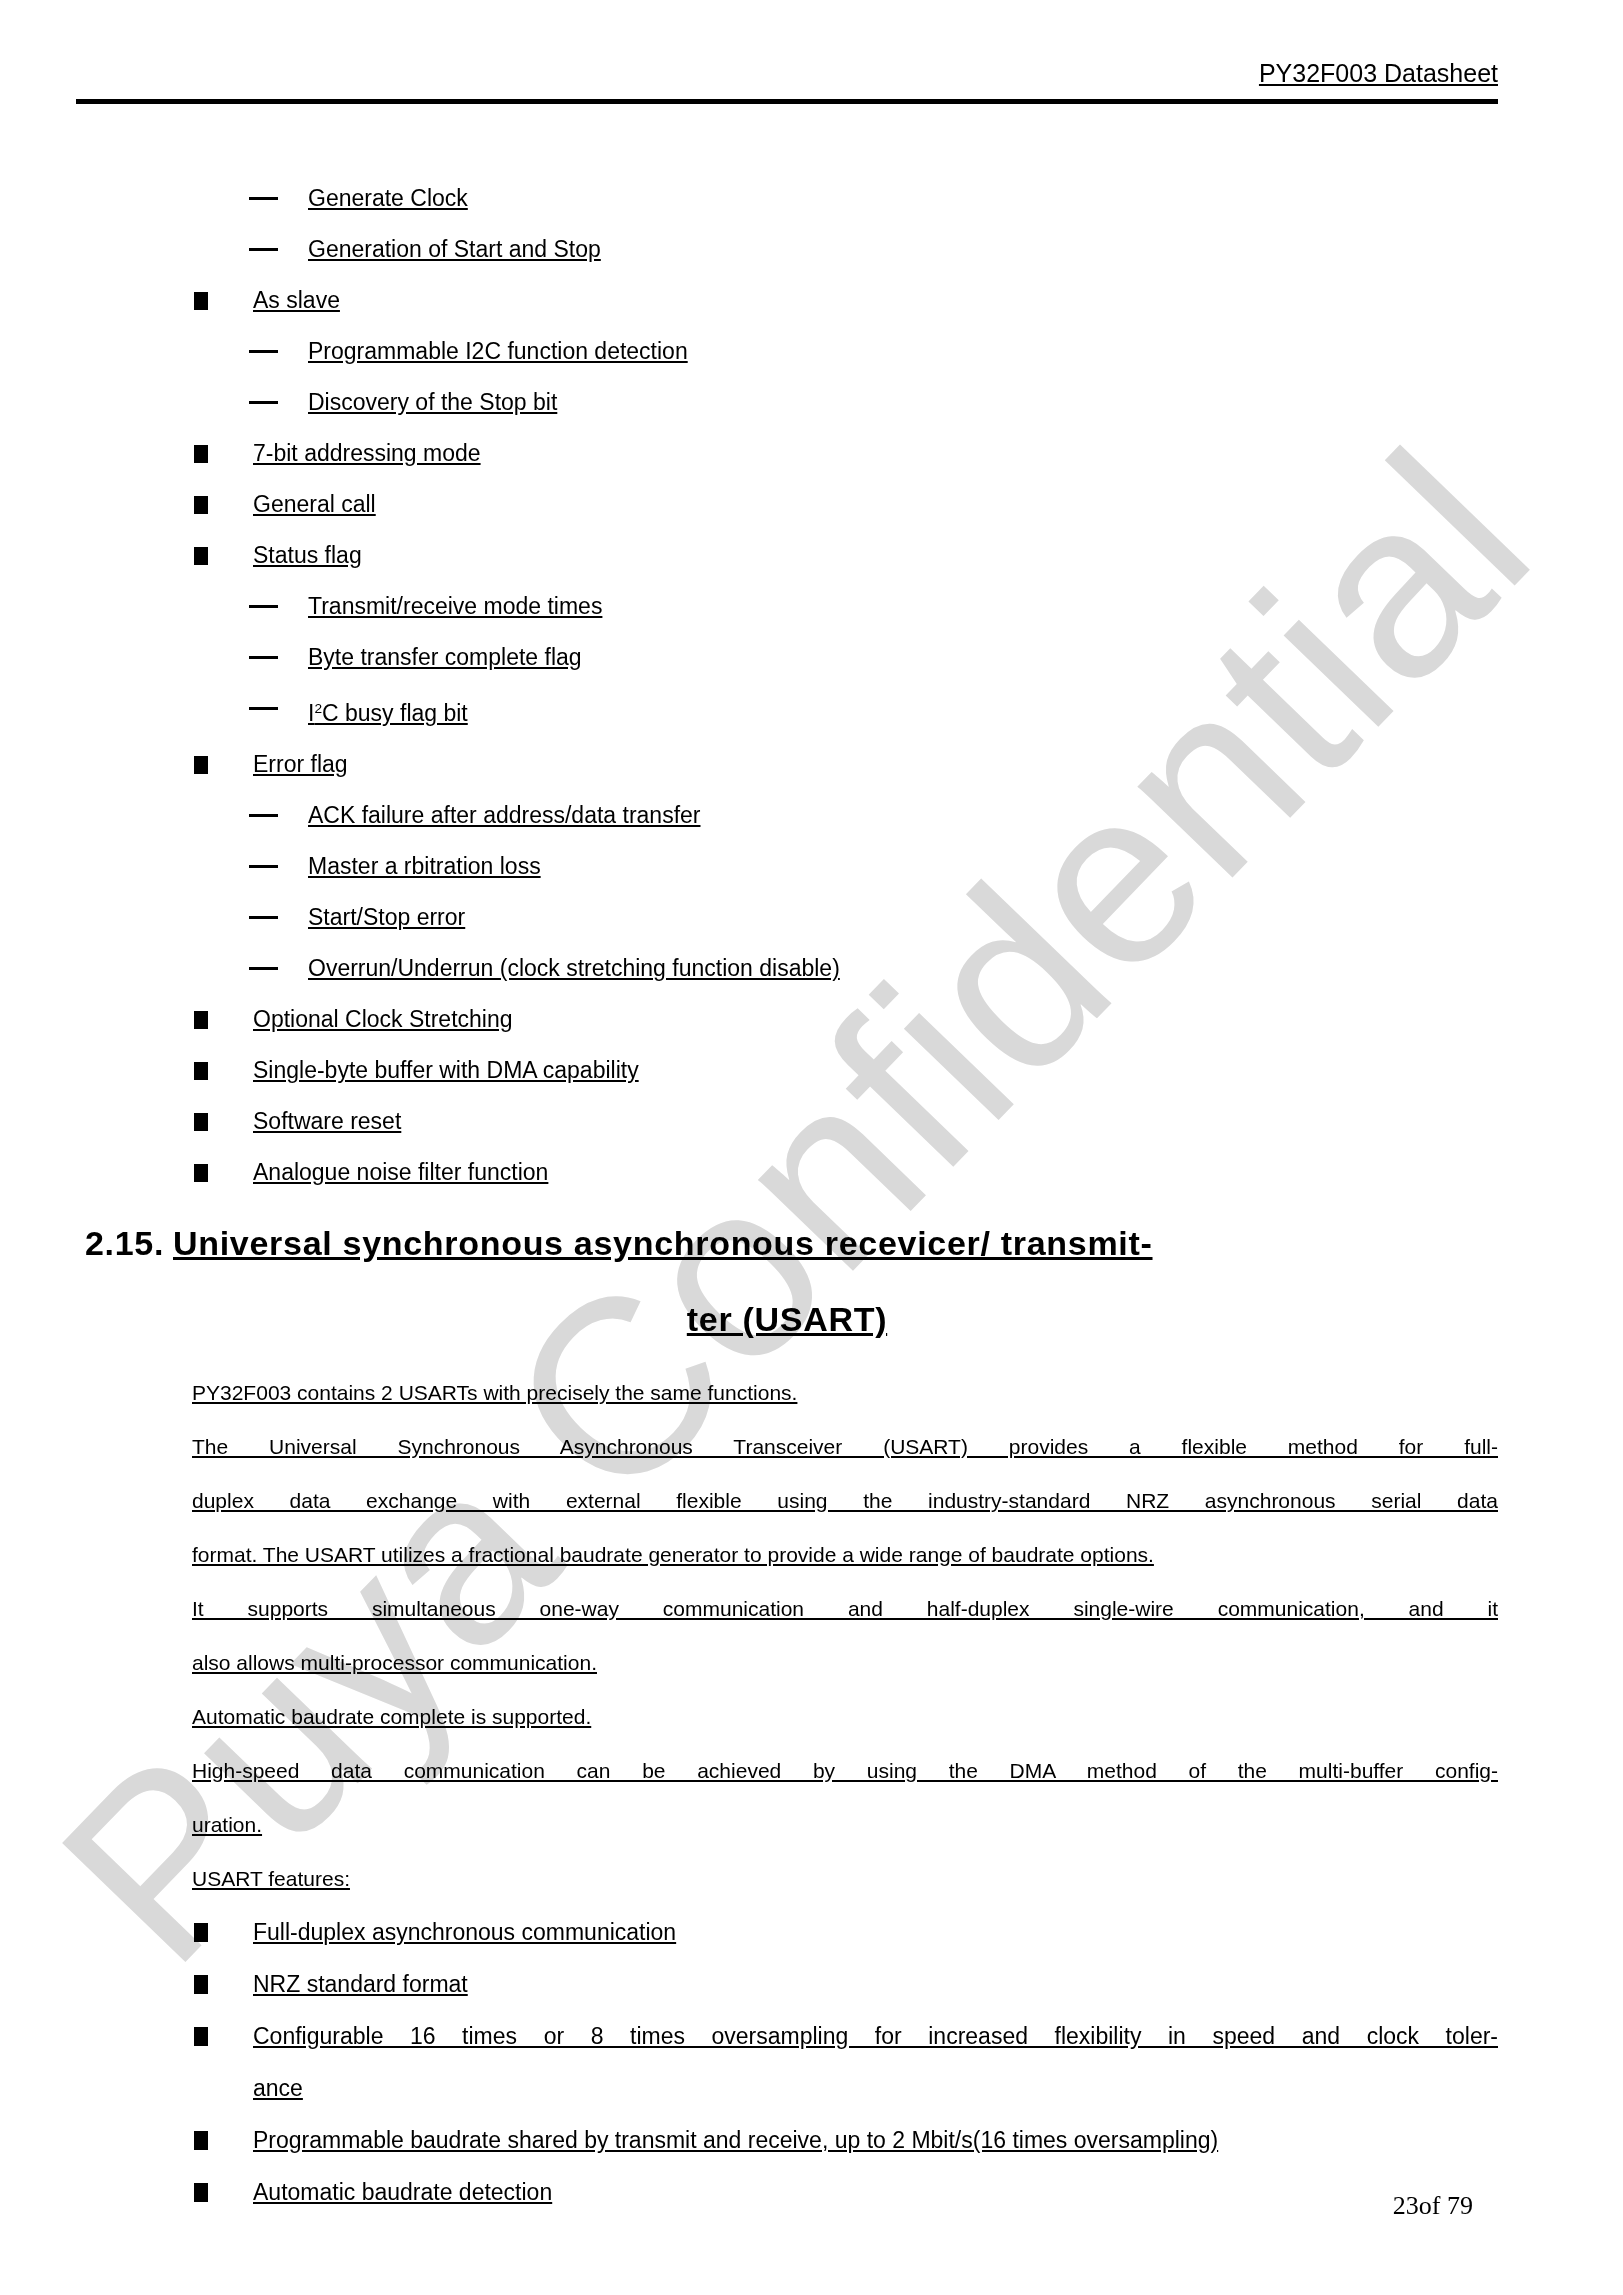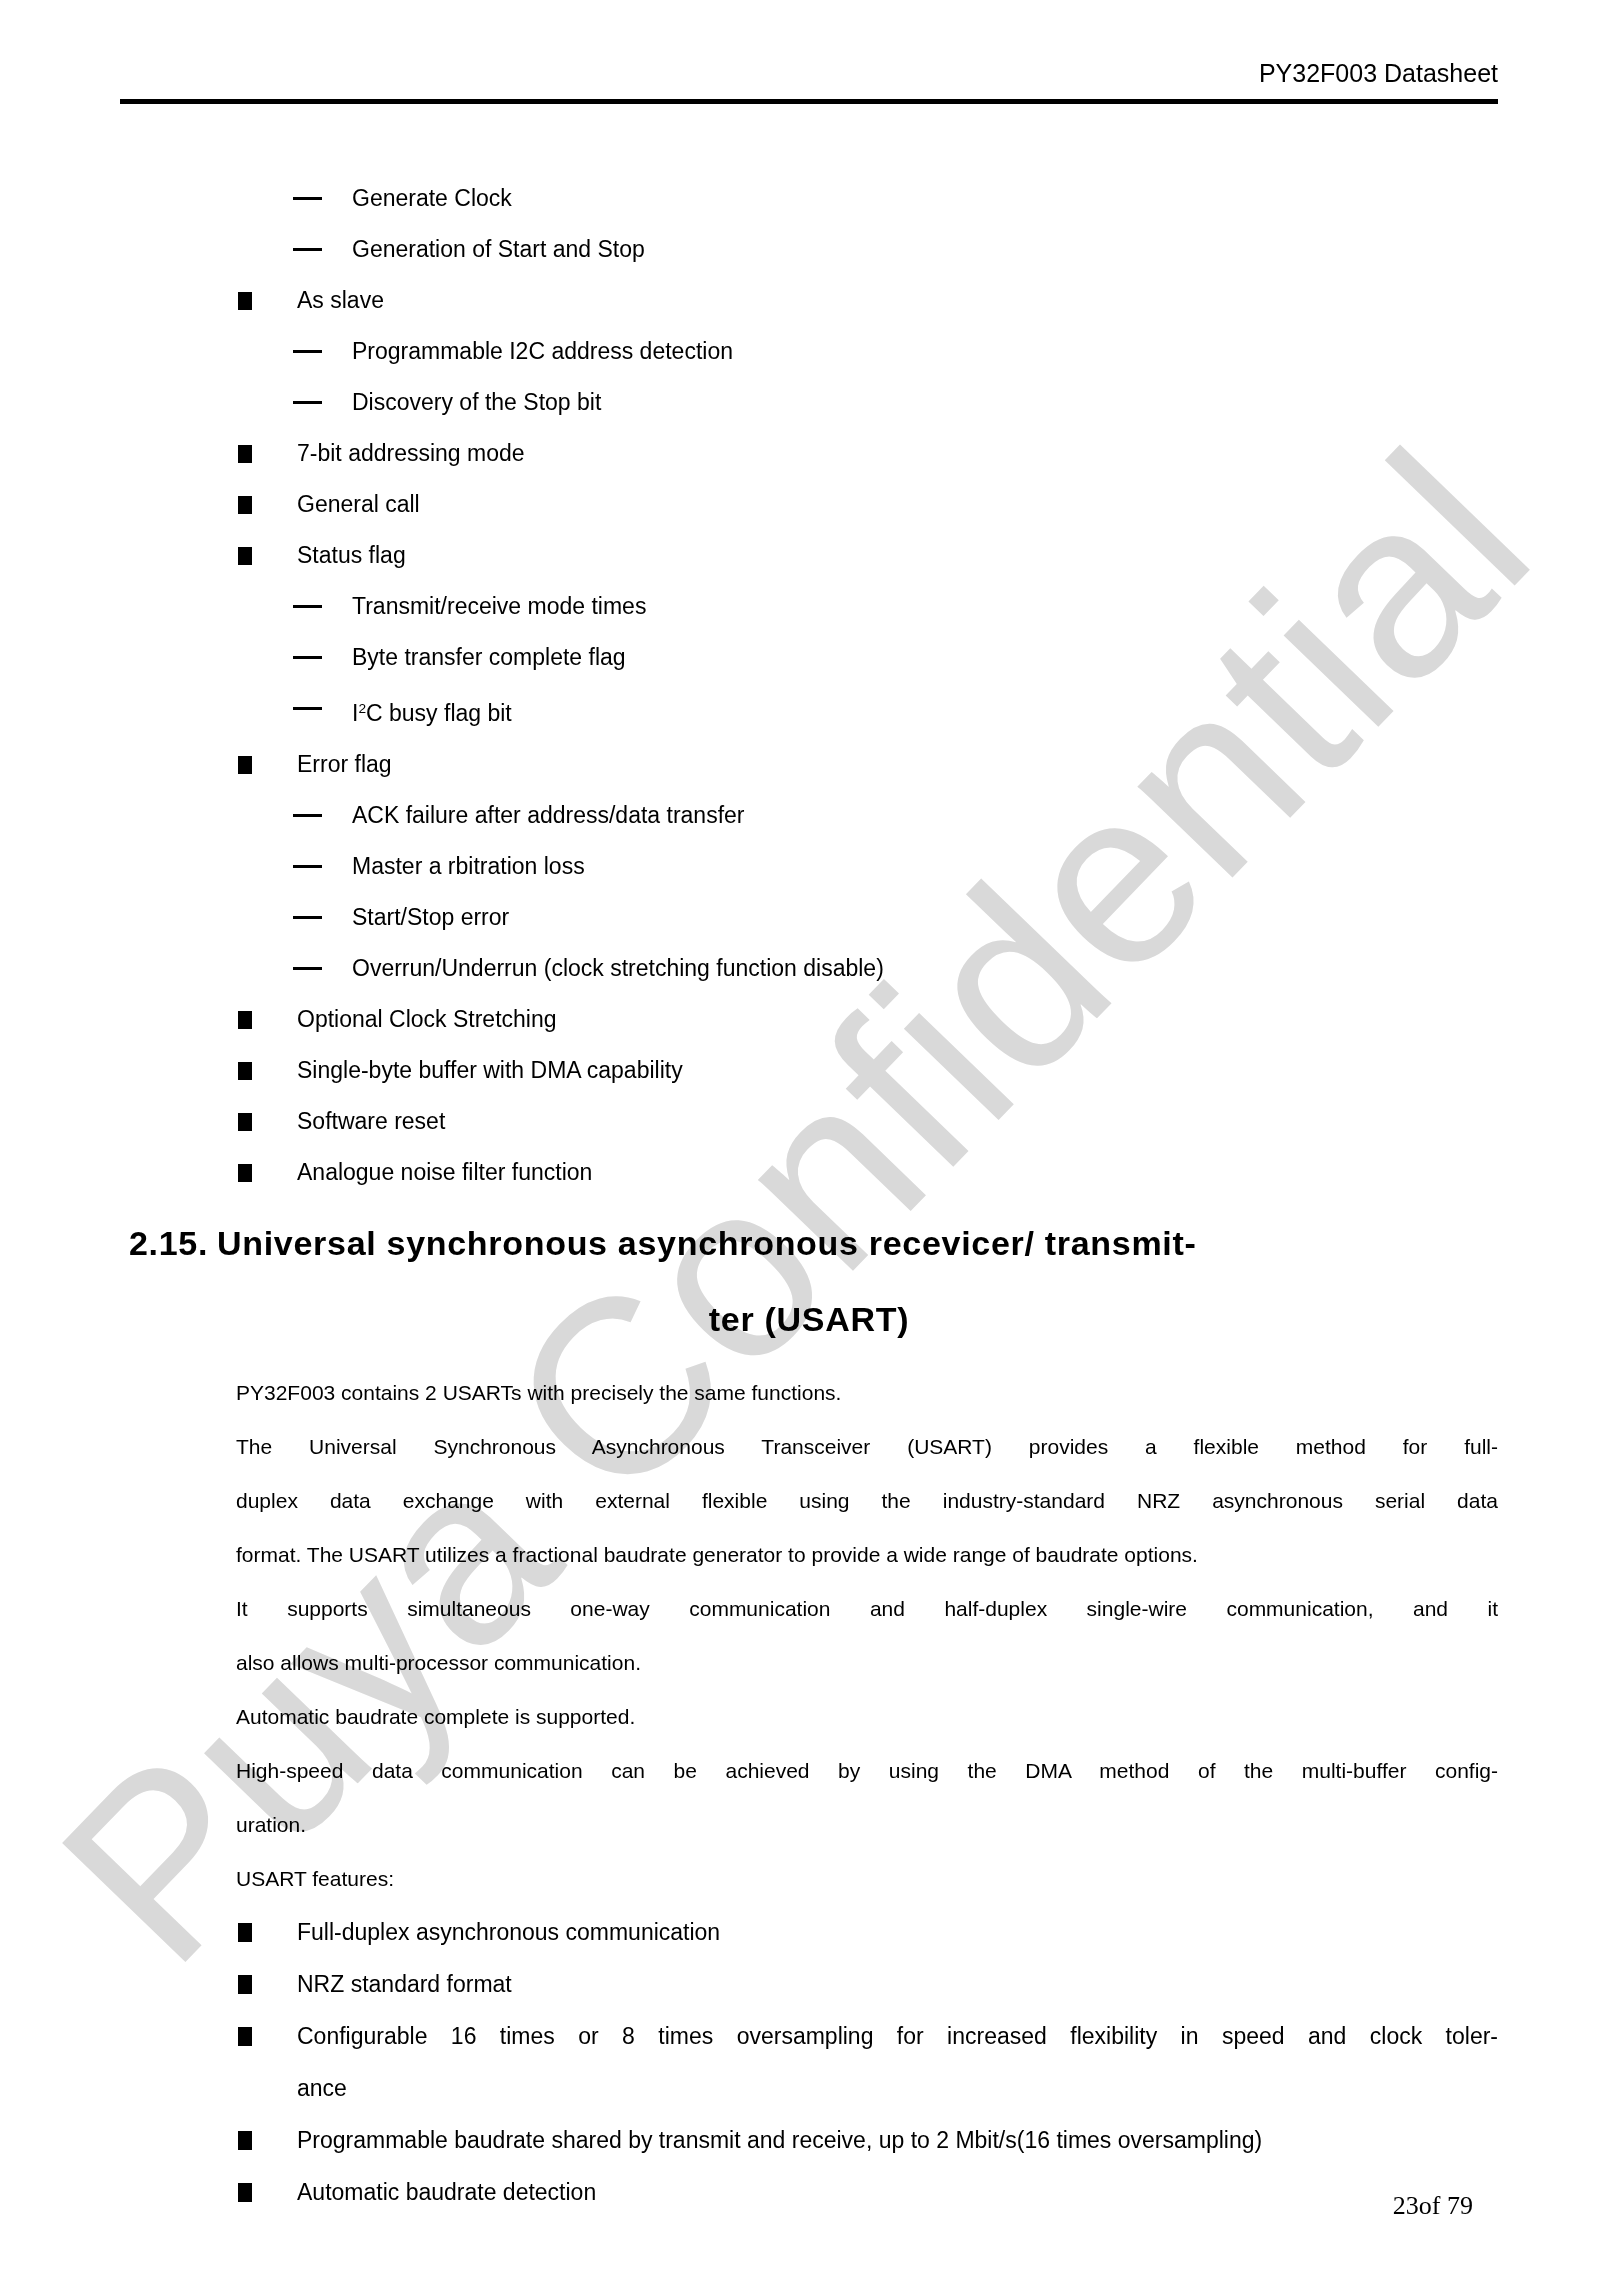--- a/index.html
+++ b/index.html
@@ -17,21 +17,22 @@
     transform:translate(-50%,-50%) rotate(-46deg);
     font-size:249px;
     color:#d9d9d9;
     white-space:nowrap;
     z-index:0;
     letter-spacing:1.3px;
   }
   .content {
     position:relative;
     z-index:1;
-    padding:0 125px 0 120px;
+    padding:0 125px 0 76px;
+    text-decoration:underline;
   }
   .page-header {
     padding-top:58px;
     padding-bottom:10.5px;
     border-bottom:5.2px solid #000;
     text-align:right;
     font-size:25px;
     line-height:30px;
   }
   .feature-list { margin-top:69px; }
@@ -79,21 +80,21 @@
 <div class="content">
 
   <div class="page-header">
     <span>PY32F003 Datasheet</span>
   </div>
 
   <div class="feature-list">
     <div class="li l2"><span class="dash"></span><span>Generate Clock</span></div>
     <div class="li l2"><span class="dash"></span><span>Generation of Start and Stop</span></div>
     <div class="li l1"><span class="sq"></span><span>As slave</span></div>
-    <div class="li l2"><span class="dash"></span><span>Programmable I2C address detection</span></div>
+    <div class="li l2"><span class="dash"></span><span>Programmable I2C function detection</span></div>
     <div class="li l2"><span class="dash"></span><span>Discovery of the Stop bit</span></div>
     <div class="li l1"><span class="sq"></span><span>7-bit addressing mode</span></div>
     <div class="li l1"><span class="sq"></span><span>General call</span></div>
     <div class="li l1"><span class="sq"></span><span>Status flag</span></div>
     <div class="li l2"><span class="dash"></span><span>Transmit/receive mode times</span></div>
     <div class="li l2"><span class="dash"></span><span>Byte transfer complete flag</span></div>
     <div class="li l2"><span class="dash"></span><span><span>I</span><span class="sup2">2</span><span>C busy flag bit</span></span></div>
     <div class="li l1"><span class="sq"></span><span>Error flag</span></div>
     <div class="li l2"><span class="dash"></span><span>ACK failure after address/data transfer</span></div>
     <div class="li l2"><span class="dash"></span><span>Master a rbitration loss</span></div>

